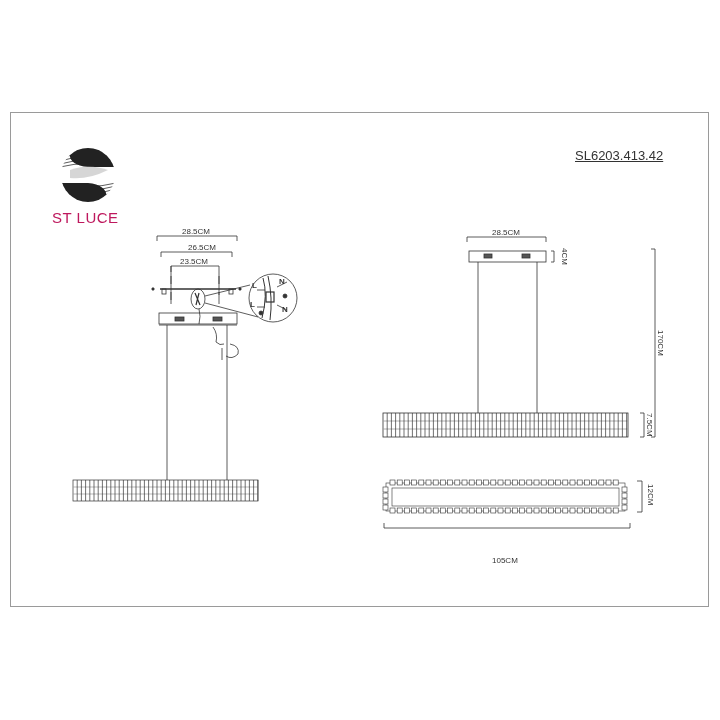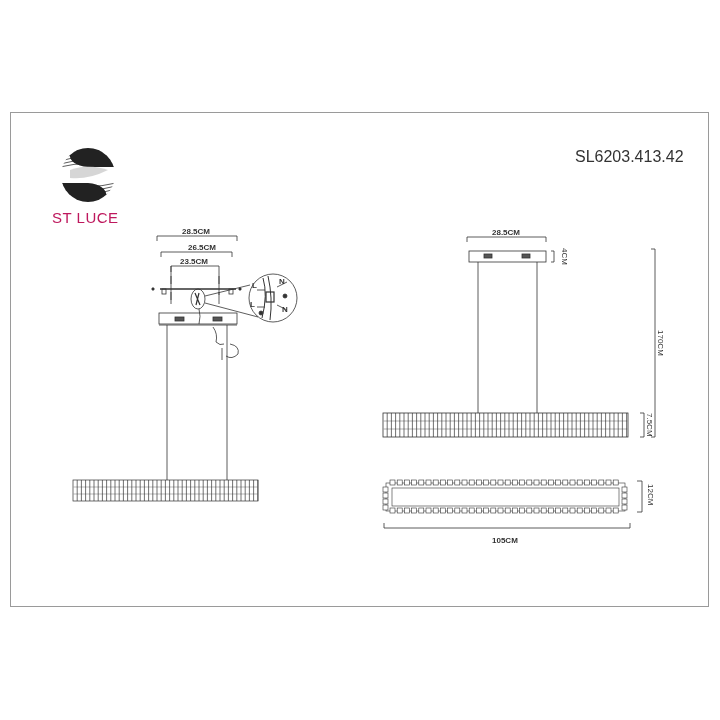--- a/index.html
+++ b/index.html
@@ -1,20 +1,20 @@
 <!DOCTYPE html>
 <html><head>
 <meta charset="utf-8">
 <style>
   html, body { margin:0; padding:0; background:#ffffff; }
   body { width:720px; height:720px; position:relative; overflow:hidden; font-family:"Liberation Sans", sans-serif; color:#222; }
   .frame { position:absolute; left:10px; top:112px; width:699px; height:495px; border:1px solid #9a9a9a; box-sizing:border-box; }
   .brand { position:absolute; left:52px; top:209px; font-size:15px; letter-spacing:0.5px; color:#be185d; }
-  .model { position:absolute; left:575px; top:148px; font-size:16px; color:#333; }
-  .lbl { position:absolute; font-size:8px; color:#333; white-space:nowrap;font-weight:bold; }
+  .model { position:absolute; left:575px; top:148px; font-size:13px; color:#333;text-decoration:underline; }
+  .lbl { position:absolute; font-size:8px; color:#333; white-space:nowrap; }
   .vlbl { position:absolute; font-size:8px; color:#333; white-space:nowrap; transform:rotate(90deg); transform-origin:left top; }
   svg { position:absolute; left:0; top:0; }
 </style>
 </head>
 <body>
 
 <div class="frame"></div>
 
 <svg width="720" height="720">
   <defs>
@@ -318,13 +318,13 @@
       <rect x="622" y="493" width="5" height="5"></rect>
       <rect x="622" y="499" width="5" height="5"></rect>
       <rect x="622" y="505" width="5" height="5"></rect>
     </g>
 </svg>
 <div class="lbl" style="left:492px;top:228px;">28.5CM</div>
 <div class="vlbl" style="left:569px;top:248px;">4CM</div>
 <div class="vlbl" style="left:665px;top:330px;">170CM</div>
 <div class="vlbl" style="left:654px;top:413px;">7.5CM</div>
 <div class="vlbl" style="left:655px;top:484px;">12CM</div>
-<div class="lbl" style="left:492px;top:536px;">105CM</div>
+<div class="lbl" style="left:492px;top:556px;">105CM</div>
 
 </body></html>

